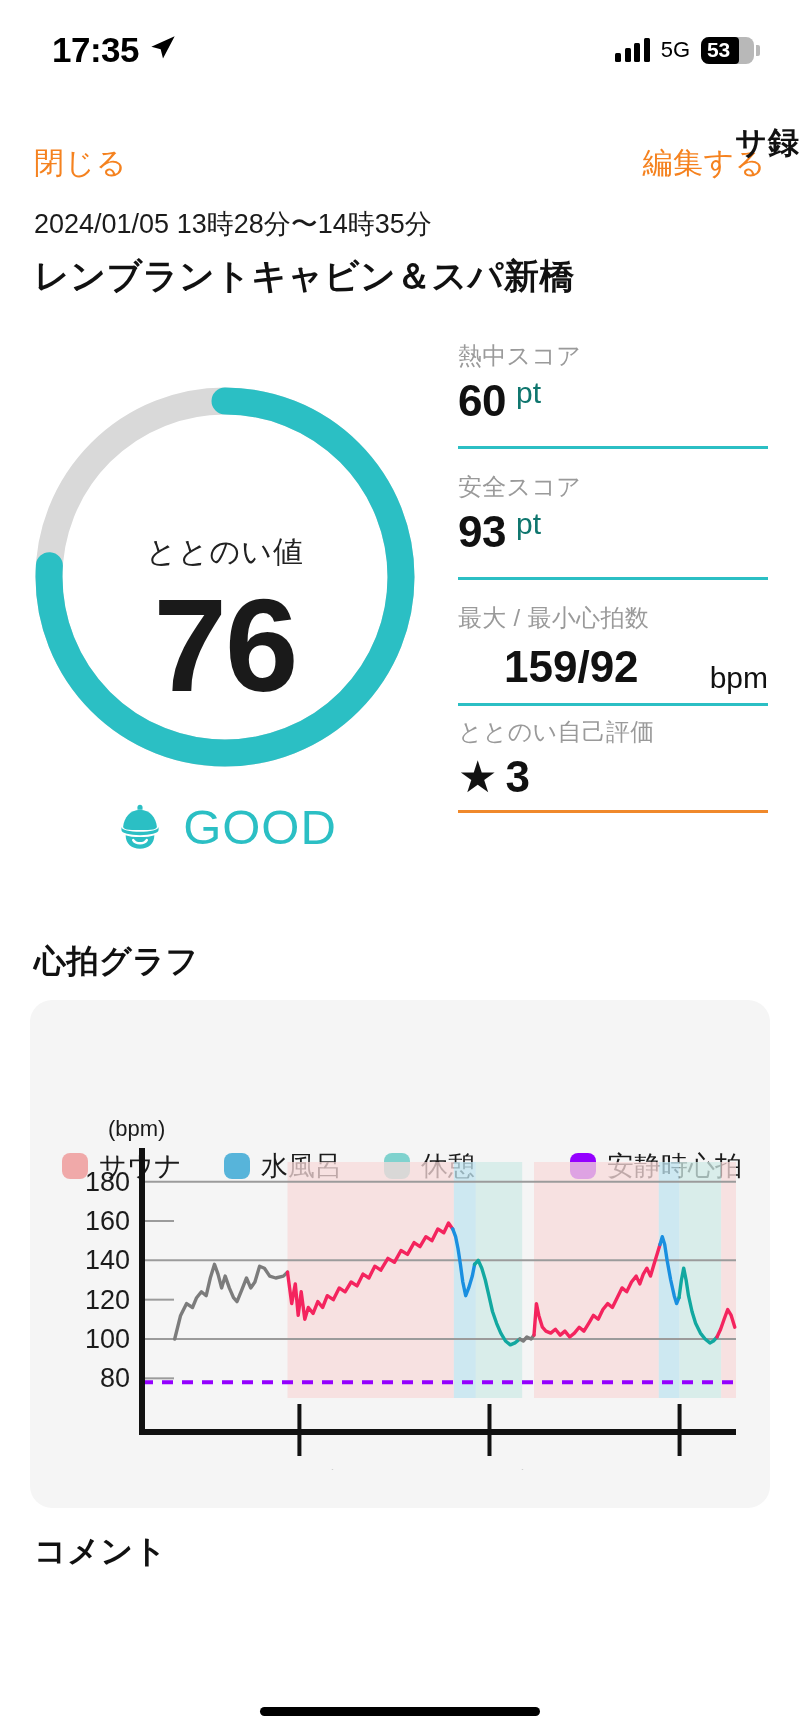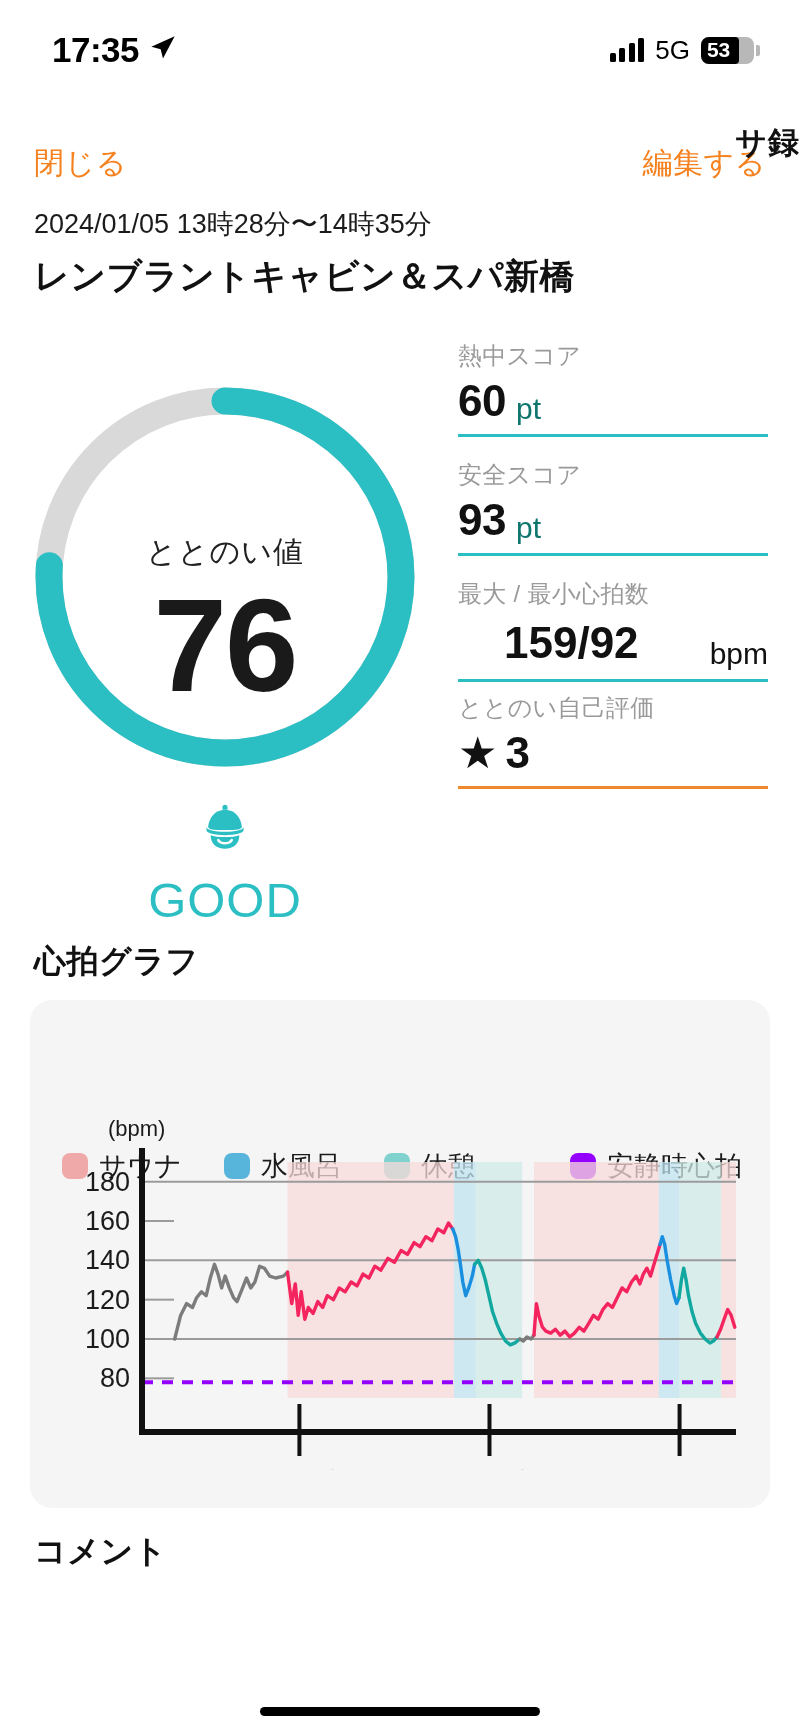--- a/index.html
+++ b/index.html
@@ -21,21 +21,21 @@
   .sb-left{ display:flex; align-items:center; gap:10px; }
   .sb-time{ font-size:35px; font-weight:600; letter-spacing:-0.5px; color:#000; }
   .loc-icon{ display:block; }
   .sb-right{ display:flex; align-items:center; gap:11px; }
   .bars{ display:flex; align-items:flex-end; gap:3.5px; height:24px; }
   .bars i{ display:block; width:6px; background:#000; border-radius:1.5px; }
   .bars i:nth-child(1){ height:9px; }
   .bars i:nth-child(2){ height:14px; }
   .bars i:nth-child(3){ height:19px; }
   .bars i:nth-child(4){ height:24px; }
-  .sb-net{ font-size:26px; font-weight:500; color:#000; letter-spacing:0px; }
+  .sb-net{ font-size:22px; font-weight:500; color:#000; letter-spacing:0px; }
   .batt{ position:relative; width:53px; height:27px; border-radius:8px;
          background:#b8b8b8; display:flex; align-items:center; }
   .batt-fill{ position:absolute; left:0; top:0; height:27px; width:38px;
               background:#000; border-radius:8px 4px 4px 8px; }
   .batt-num{ position:relative; z-index:2; color:#fff; font-size:21px;
              font-weight:600; padding-left:6px; letter-spacing:-0.3px;}
   .batt-tip{ position:absolute; right:-6px; top:8px; width:4px; height:11px;
              background:#b8b8b8; border-radius:0 2px 2px 0; }
 
   
@@ -57,28 +57,28 @@
   .score-area{ position:absolute; top:330px; left:0; width:800px; height:600px; }
 
   .ring-wrap{ position:absolute; left:20px; top:42px; width:410px; height:410px; }
   .ring-label{ position:absolute; left:0; right:0; top:160px; text-align:center;
                font-size:30px; color:#222; font-weight:500; letter-spacing:1px;}
   .ring-value{ position:absolute; left:0; right:0; top:198px; text-align:center;
                font-size:132px; font-weight:700; color:#1a1a1a; letter-spacing:-2px;
                line-height:1.15; }
 
   .good-row{ position:absolute; left:20px; top:468px; width:410px;
-             display:flex; align-items:center; justify-content:center; gap:16px;flex-direction:column; }
+             display:flex; align-items:center; justify-content:center; gap:16px; }
   .good-text{ font-size:49px; font-weight:500; color:#2bbfc4; letter-spacing:1px; }
 
   
   .stats{ position:absolute; left:458px; top:10px; width:310px; }
   .stat{ margin-bottom:6px; }
   .stat-label{ font-size:24px; color:#9a9a9a; letter-spacing:0.3px; padding-bottom:4px; }
-  .stat-row{ display:flex; align-items:flex-end; padding-bottom:8px; }
+  .stat-row{ display:flex; align-items:flex-start; padding-bottom:20px; }
   .stat-val{ font-size:44px; font-weight:700; color:#111; letter-spacing:-0.5px; }
   .stat-unit{ font-size:30px; color:#0f766e; font-weight:400; margin-left:10px; }
   .stat-rule{ height:3px; background:#2bbfc4; width:100%; }
   .stat-rule.accent{ background:#f0892b; }
   .hr-wrap{ display:flex; align-items:baseline; justify-content:space-between;
             flex-wrap:wrap; }
   .hr-val{ font-size:44px; font-weight:700; color:#111; line-height:1.3;
            max-width:180px; word-break:break-all;margin-left:46px; }
   .hr-unit{ font-size:30px; color:#111; align-self:flex-end; }
   .stars{ display:flex; align-items:center; gap:8px; padding-bottom:8px; }

